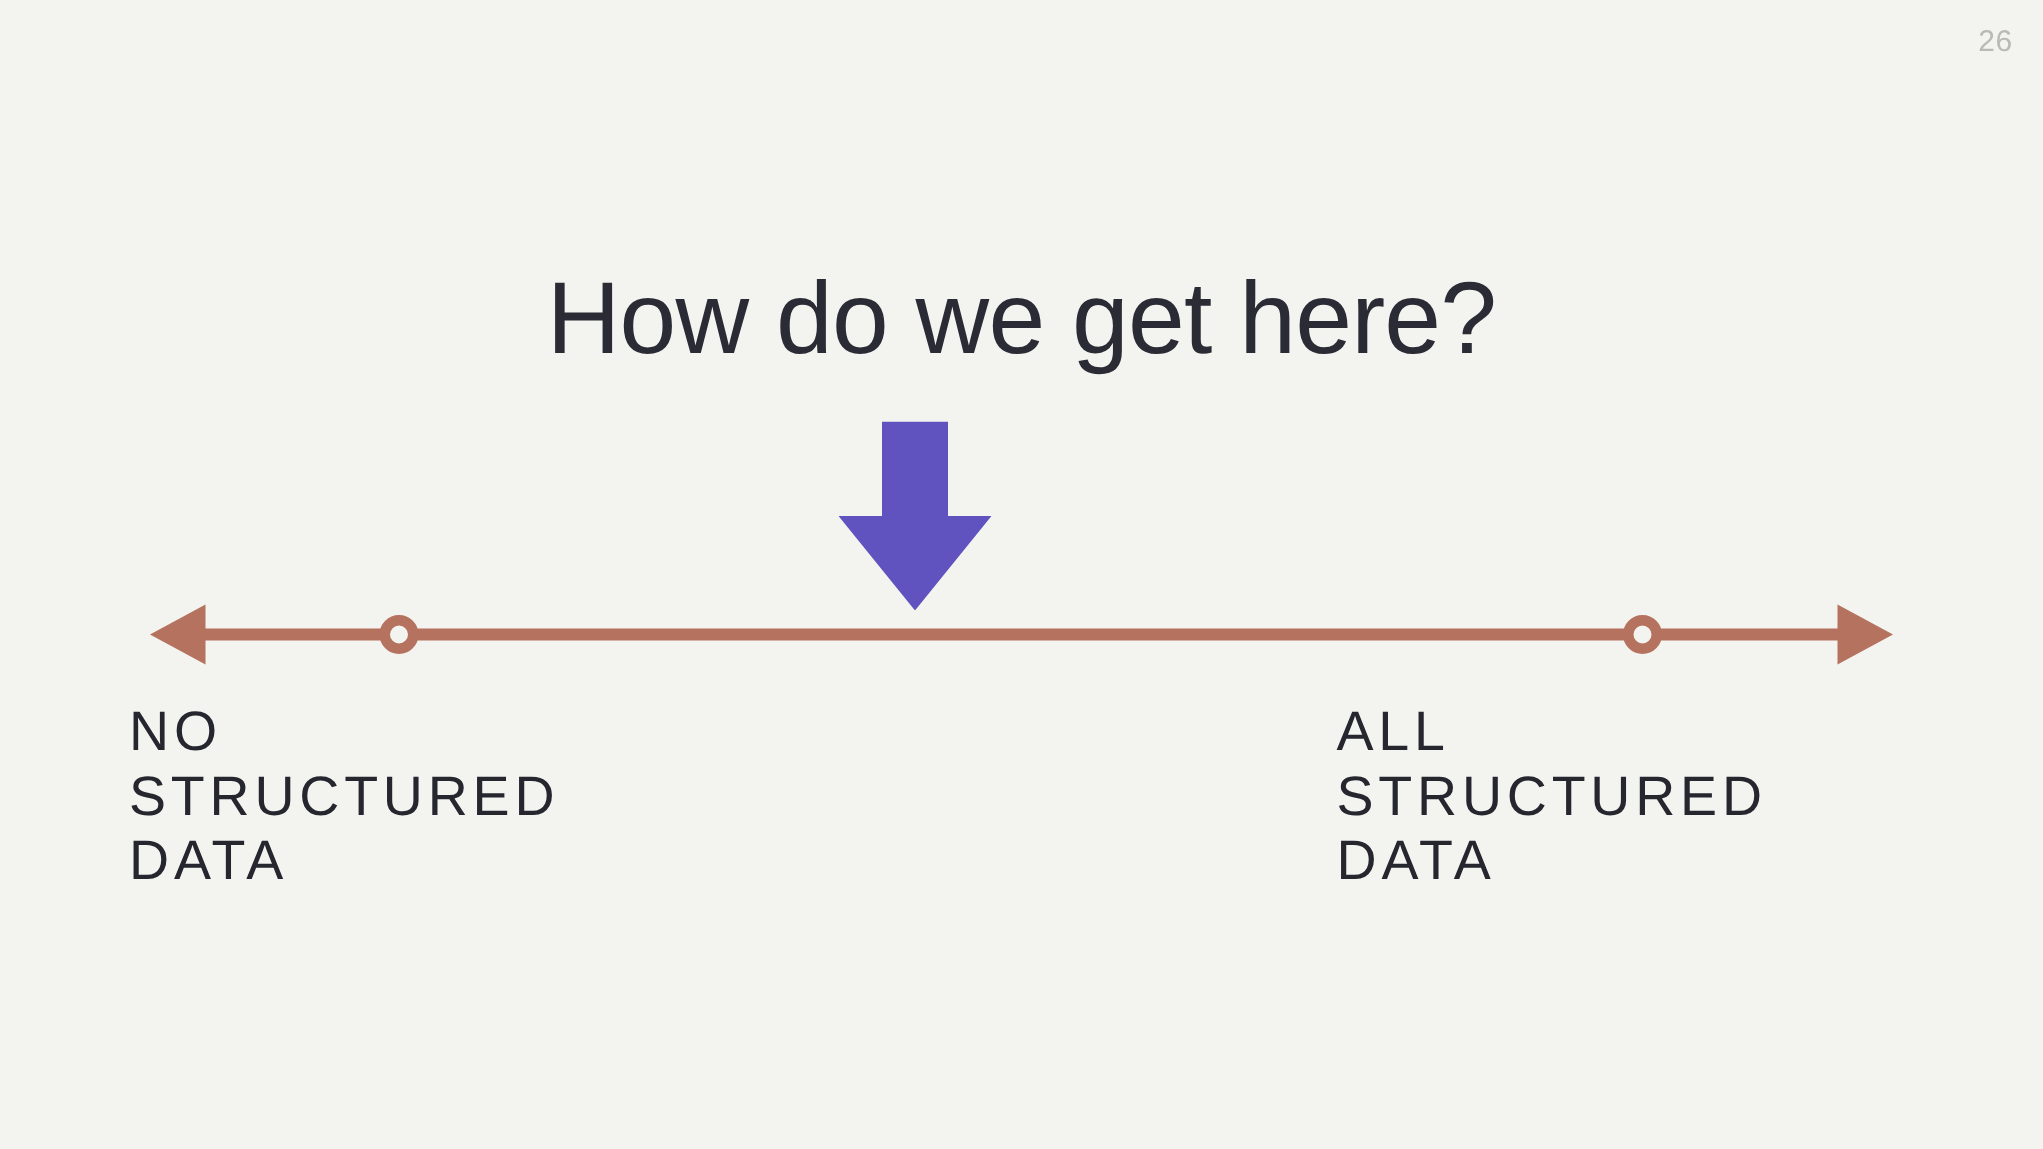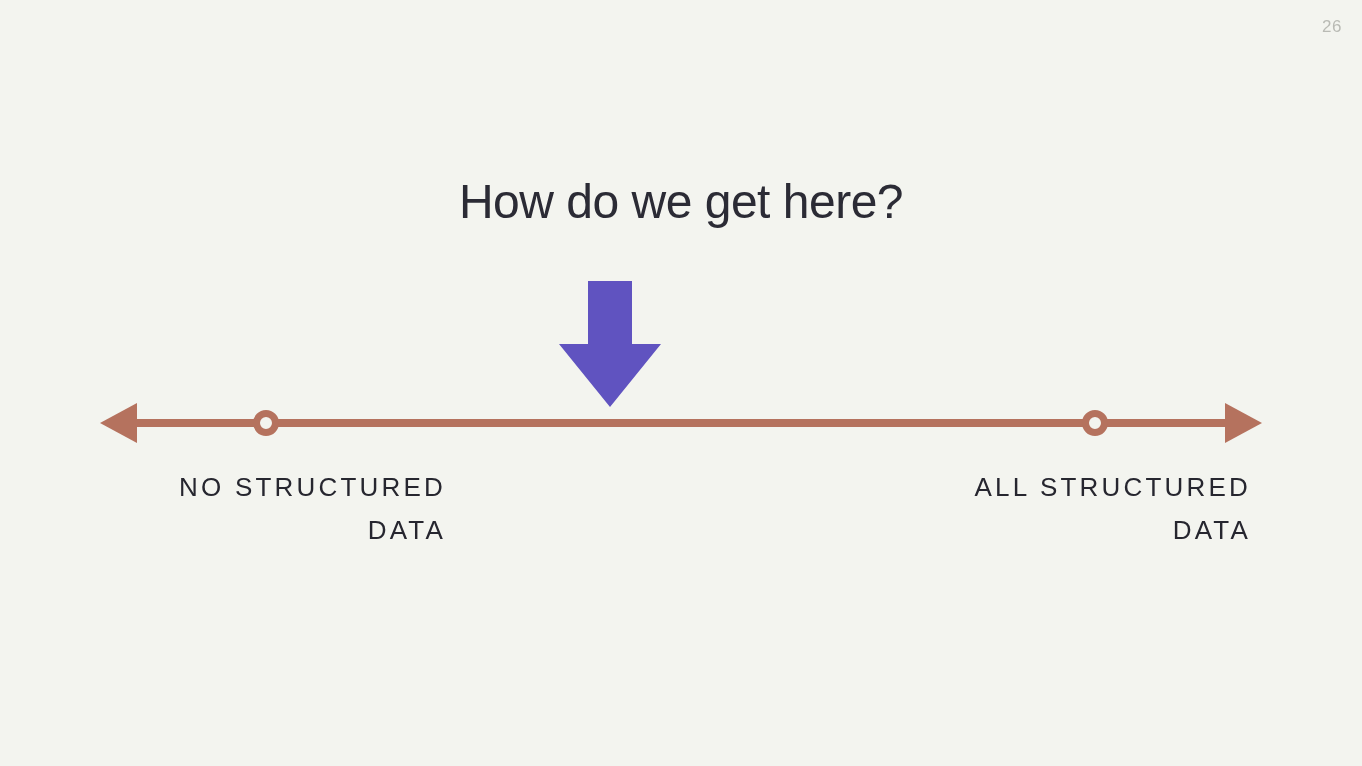--- a/index.html
+++ b/index.html
@@ -19,36 +19,36 @@
     position: absolute;
     inset: 0;
     background: #f3f4ef;
   }
 
   
   .page-number {
     position: absolute;
     top: 18px;
     right: 20px;
-    font-size: 17px;
+    font-size: 20px;
     font-weight: 400;
     color: #b9bab4;
     letter-spacing: 0.5px;
     line-height: 1;
     user-select: none;
   }
 
   
   .slide-title {
     position: absolute;
     left: 0;
     right: 0;
     top: 178px;
     text-align: center;
-    font-size: 48px;
+    font-size: 68px;
     font-weight: 300;
     letter-spacing: -0.5px;
     color: #2b2b35;
     line-height: 1;
     white-space: nowrap;
   }
 
   
   .down-arrow {
     position: absolute;
@@ -74,26 +74,26 @@
   .spectrum svg {
     display: block;
     width: 1362px;
     height: 52px;
   }
 
   
   .axis-label {
     position: absolute;
     top: 466px;
-    font-size: 26px;
+    font-size: 37px;
     font-weight: 400;
     letter-spacing: 3.2px;
     color: #26262f;
     line-height: 43px;
-    text-align: right;
+    text-align: left;
     white-space: pre-line;
   }
   .axis-label.left  { left: 86px;  width: 360px; }
   .axis-label.right { left: 891px; width: 360px; }
 </style>
 </head>
 <body>
 
 <div id="slide">
 

